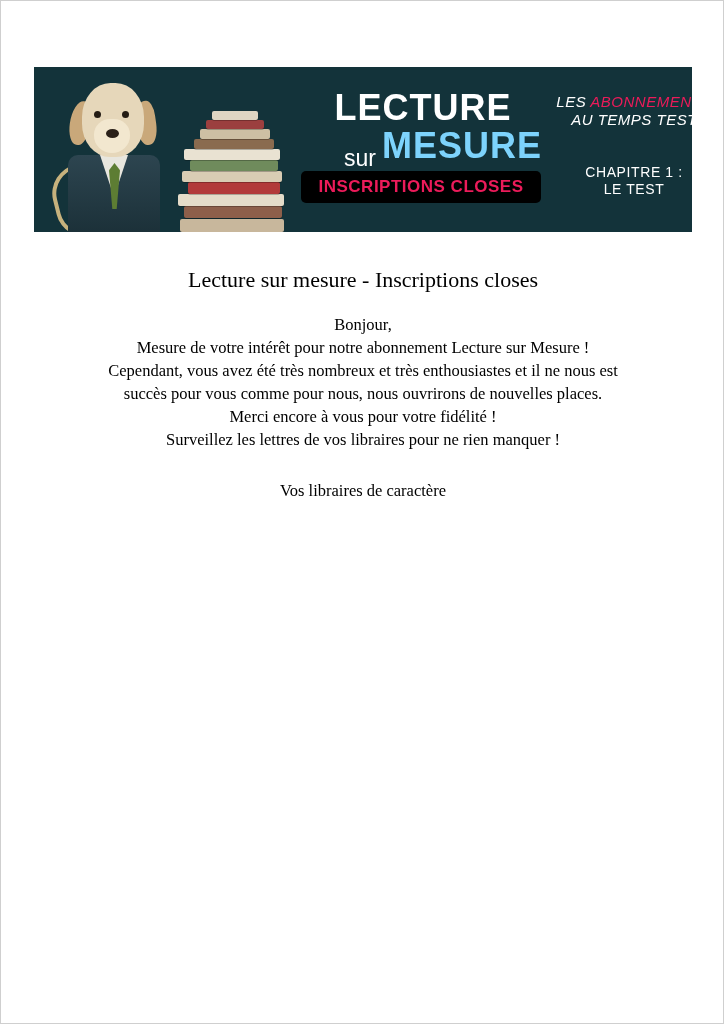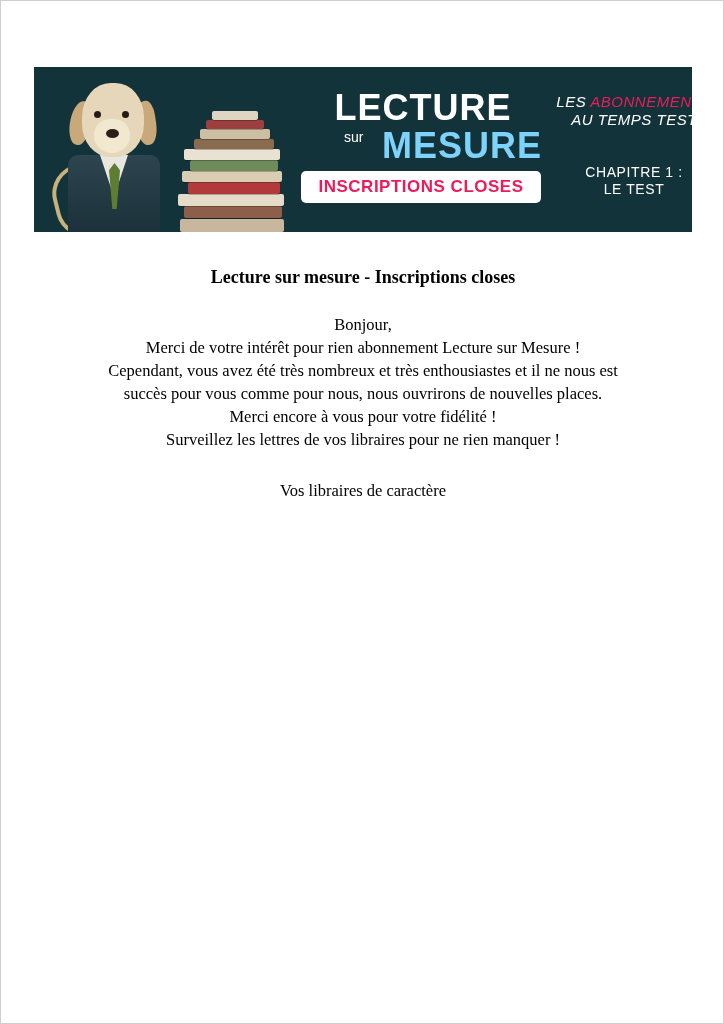--- a/index.html
+++ b/index.html
@@ -151,41 +151,41 @@
     line-height: 38px;
   }
   .mesure-line {
     position: relative;
     height: 42px;
     margin-top: 2px;
   }
   .sur {
     position: absolute;
     left: 48px;
-    top: 0;
+    top: 16px;
     color: #ffffff;
-    font-size: 14px;
+    font-size: 23px;
     font-weight: normal;
   }
   .mesure {
     position: absolute;
     left: 86px;
     top: -4px;
     color: #7dd3fc;
     font-weight: bold;
     font-size: 36px;
     letter-spacing: 1px;
   }
   .closed-badge {
     position: absolute;
     left: 267px;
     top: 104px;
     width: 240px;
     height: 32px;
-    background: #ffffff;
+    background: #000000;
     border-radius: 5px;
     color: #ec1b5a;
     font-family: "Liberation Sans", sans-serif;
     font-weight: bold;
     font-size: 17px;
     letter-spacing: .5px;
     line-height: 32px;
     text-align: center;
   }
 
@@ -218,22 +218,22 @@
     line-height: 17px;
   }
 
   
   .doc-title {
     position: absolute;
     left: 62px;
     top: 266px;
     width: 600px;
     text-align: center;
-    font-size: 18px;
-    font-weight: bold;
+    font-size: 22px;
+    font-weight: normal;
     font-family: "Liberation Serif", serif;
   }
   .para {
     position: absolute;
     left: 62px;
     top: 312px;
     width: 600px;
     text-align: center;
     font-size: 16.5px;
     line-height: 23px;
@@ -301,21 +301,21 @@
         <div>CHAPITRE 1 :</div>
         <div>LE TEST</div>
       </div>
     </div>
   </div>
 
   <div class="doc-title">Lecture sur mesure - Inscriptions closes</div>
 
   <div class="para" id="body-paragraph">
       <div>Bonjour,</div>
-      <div>Merci de votre intérêt pour rien abonnement Lecture sur Mesure !</div>
+      <div>Mesure de votre intérêt pour notre abonnement Lecture sur Mesure !</div>
       <div>Cependant, vous avez été très nombreux et très enthousiastes et il ne nous est</div>
       <div>succès pour vous comme pour nous, nous ouvrirons de nouvelles places.</div>
       <div>Merci encore à vous pour votre fidélité !</div>
       <div>Surveillez les lettres de vos libraires pour ne rien manquer !</div>
     </div>
 
   <div class="signature">Vos libraires de caractère</div>
 
 </div>
 

